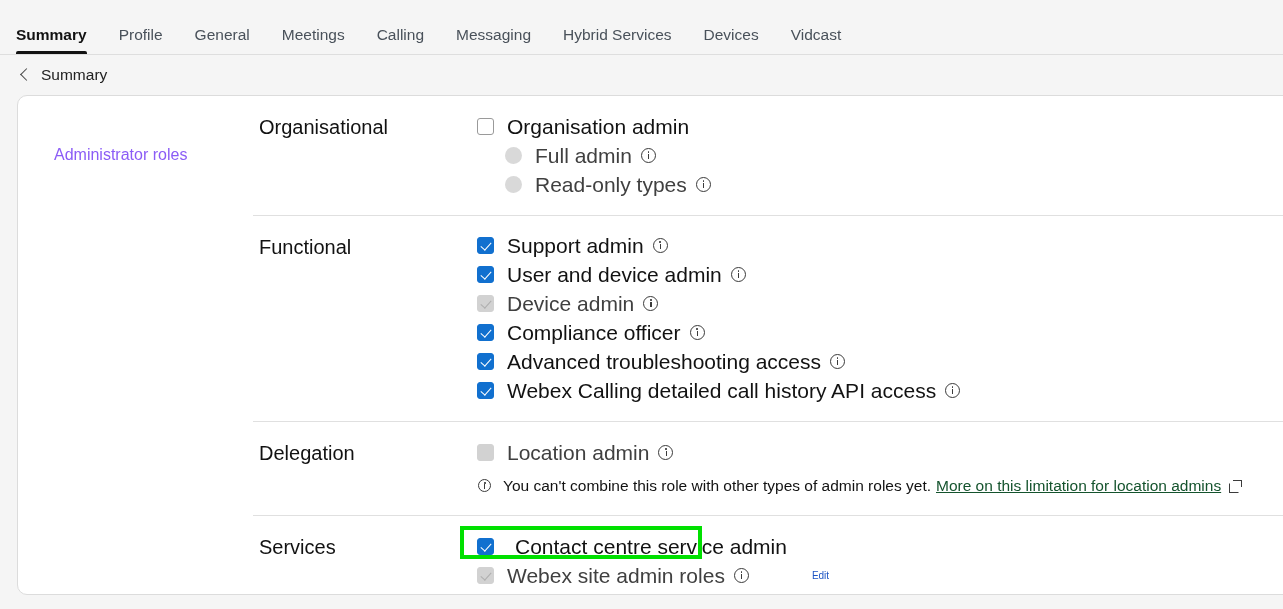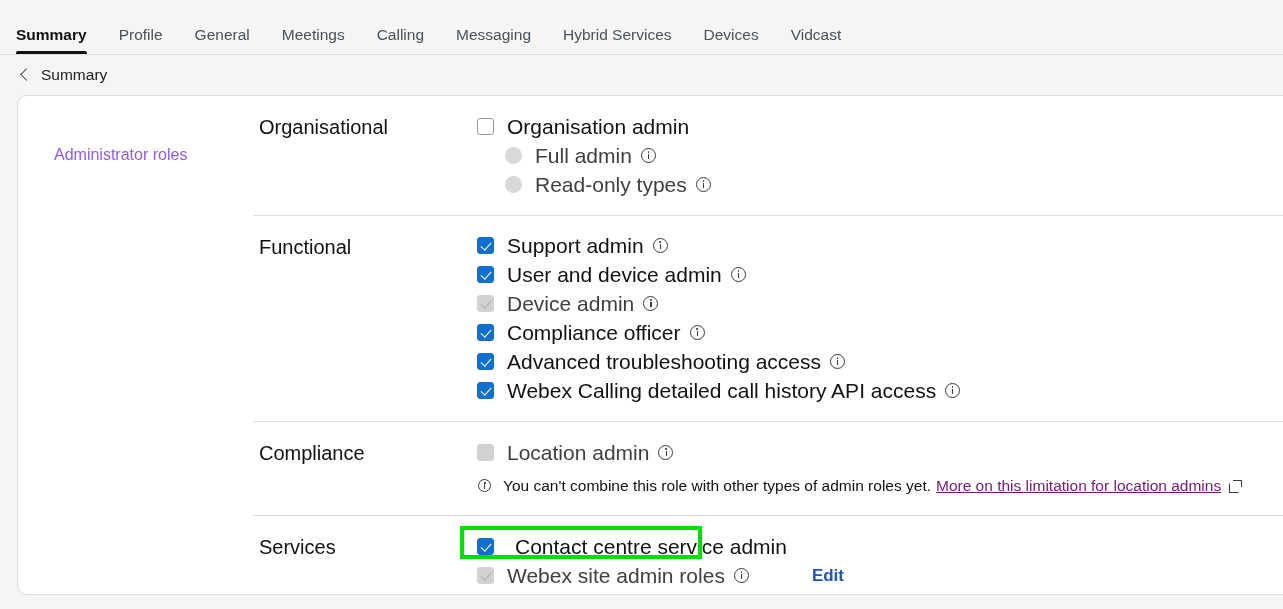--- a/index.html
+++ b/index.html
@@ -255,21 +255,21 @@
     margin-top: 4px;
     white-space: nowrap;
   }
   .note .info { margin-right: 12px; margin-left: 1px; }
   .note-text {
     font-size: 15.5px;
     color: #121212;
   }
   .note-link {
     font-size: 15.5px;
-    color: #701a75;
+    color: #14532d;
     text-decoration: underline;
     margin-left: 5px;
     cursor: pointer;
   }
   .ext-icon {
     width: 12px; height: 12px;
     margin-left: 8px;
     flex: none;
     position: relative;
     display: inline-block;
@@ -287,23 +287,23 @@
     content: "";
     position: absolute;
     left: 3.5px; top: 0px;
     width: 8px; height: 6.5px;
     border-top: 1.2px solid #3b3b3b;
     border-right: 1.2px solid #3b3b3b;
   }
 
   
   .edit-link {
-    font-size: 17px;
+    font-size: 10px;
     color: #1c54c4;
-    font-weight: bold;
+    font-weight: normal;
     margin-left: 18px;
     cursor: pointer;
     padding-left: 45px;
   }
 
   
   .highlight-wrap {
     position: relative;
     display: inline-flex;
     align-items: center;
@@ -393,21 +393,21 @@
               <span class="info"></span>
             </div>
             <div class="opt">
               <span class="cb checked"></span>
               <span class="opt-label">Webex Calling detailed call history API access</span>
               <span class="info"></span>
             </div>
           </div>
         </div>
         <div class="grp grp-delegation">
-          <div class="grp-label">Compliance</div>
+          <div class="grp-label">Delegation</div>
           <div class="grp-body">
             <div class="opt">
               <span class="cb unchecked disabled"></span>
               <span class="opt-label muted">Location admin</span>
               <span class="info"></span>
             </div>
             <div class="note">
               <span class="info small"></span>
               <span class="note-text">You can't combine this role with other types of admin roles yet.</span>
               <span class="note-link">More on this limitation for location admins</span>

